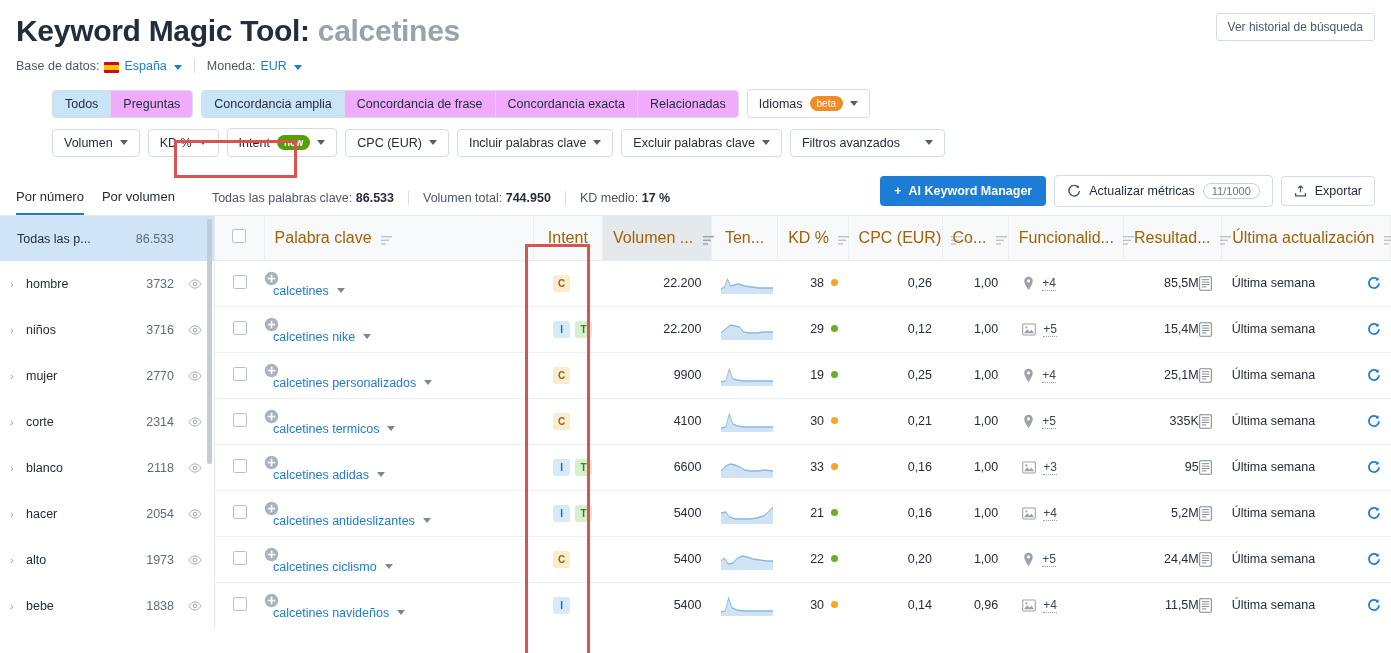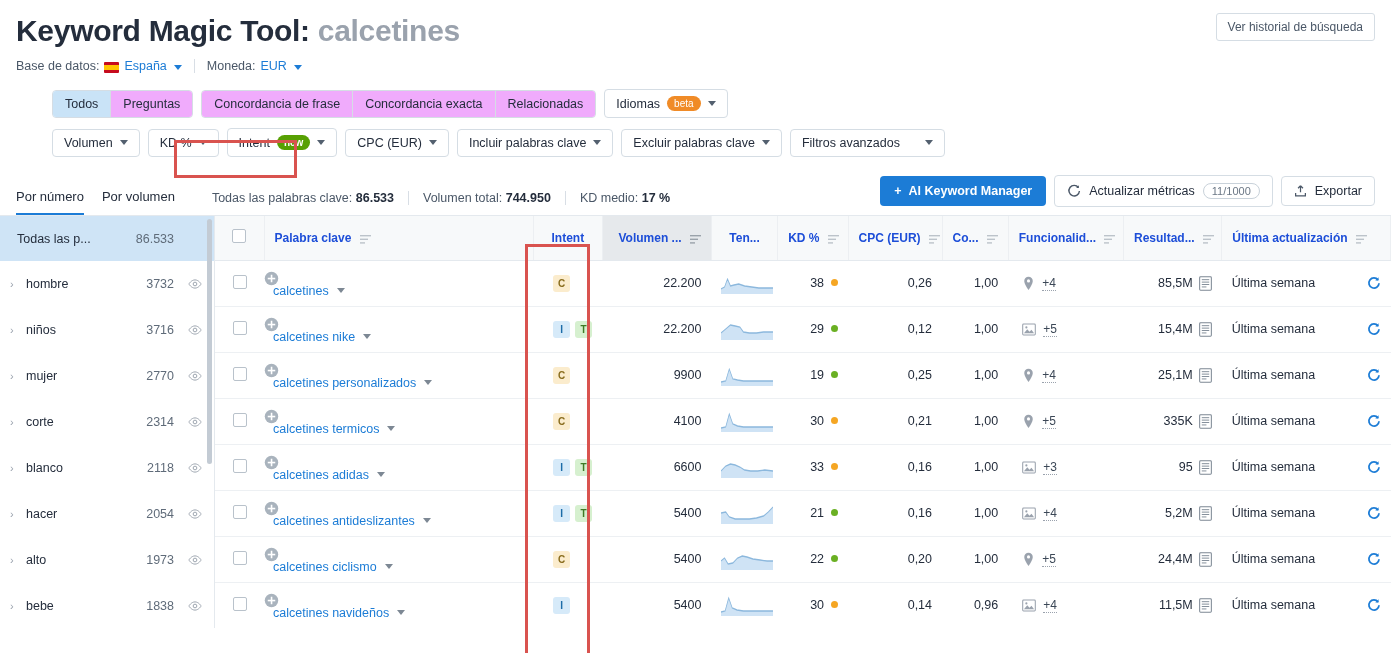--- a/index.html
+++ b/index.html
@@ -95,21 +95,21 @@
   .sb-label { flex:1; }
   .sb-count { color:#5f6b79; font-size:12.5px; margin-right:8px; }
   .eye { width:14px; flex:0 0 14px; color:#9aa2ad; }
   .sb-scroll { position:absolute; right:2px; top:3px; width:5px; height:245px; background:#c3cbd4; border-radius:3px; }
 
   
   .table-wrap { flex:1; overflow:hidden; position:relative; }
   table { border-collapse: collapse; width: 1176px; table-layout: fixed; }
   thead th {
     background:#f7f9fa; border-bottom:1px solid #e4e9ee; border-right:1px solid #eceff2;
-    font-size:12px; font-weight:bold; color:#1d4ed8; height:44px; padding:0 10px;
+    font-size:16px; font-weight:normal; color:#a16207; height:44px; padding:0 10px;
     text-align:right; white-space:nowrap; vertical-align:middle;
   }
   thead th.sorted { background:#e6e9ec; }
   thead th.left { text-align:left; }
   thead th.center { text-align:center; }
   .sort-ic { display:inline-block; margin-left:5px; position:relative; top:2px; opacity:.55; }
   tbody td {
     border-bottom:1px solid #edf0f3; height:46px; font-size:12.5px; color:#242d3c;
     padding:0 10px; text-align:right; white-space:nowrap; vertical-align:middle;
   }
@@ -121,21 +121,21 @@
   .kw-link { color:#1c7cd6; cursor:pointer; }
   .kw-caret { display:inline-block;width:0;height:0;border-left:4px solid transparent;border-right:4px solid transparent;border-top:5px solid #7d8894; margin-left:8px; position:relative; top:-2px; cursor:pointer;}
   .intent-cell { display:flex; gap:5px; justify-content:flex-start; padding-left:10px; }
   .ibadge { width:17px; height:17px; border-radius:3px; font-size:10px; font-weight:bold; display:flex; align-items:center; justify-content:center; }
   .ib-C { background:#fbeccd; color:#8a6d1e; }
   .ib-I { background:#d6eaf9; color:#1c6ca8; }
   .ib-T { background:#d6f0cf; color:#3f7a25; }
   .kd-dot { display:inline-block; width:7px; height:7px; border-radius:50%; margin-left:7px; position:relative; top:-1px; }
   .feat-cell { display:flex; align-items:center; gap:7px; justify-content:flex-start; padding-left:4px; }
   .feat-more { color:#3c4857; border-bottom:1px dotted #9aa2ad; font-size:12px; cursor:pointer; }
-  .res-cell { display:flex; justify-content:flex-end; gap:6px; }
+  .res-cell { display:flex; justify-content:flex-end; }
   .upd-cell { display:flex; align-items:center; justify-content:space-between; }
   .refresh-ic { color:#1c7cd6; cursor:pointer; }
   svg { display:block; }
 </style>
 </head>
 <body>
 
 <div class="header">
   <div class="page-title">
     <span>Keyword Magic Tool:</span>
@@ -158,20 +158,21 @@
   </div>
 </div>
 
 <div class="filters">
   <div class="filter-row">
     <div class="seg-group">
       <div class="seg active">Todos</div>
       <div class="seg">Preguntas</div>
     </div>
     <div class="seg-group">
+      <div class="seg active">Concordancia amplia</div>
       <div class="seg">Concordancia de frase</div>
       <div class="seg">Concordancia exacta</div>
       <div class="seg">Relacionadas</div>
     </div>
     <div class="pill">
       <span>Idiomas</span>
       <span class="badge-beta">beta</span>
       <span class="chev"></span>
     </div>
   </div>

